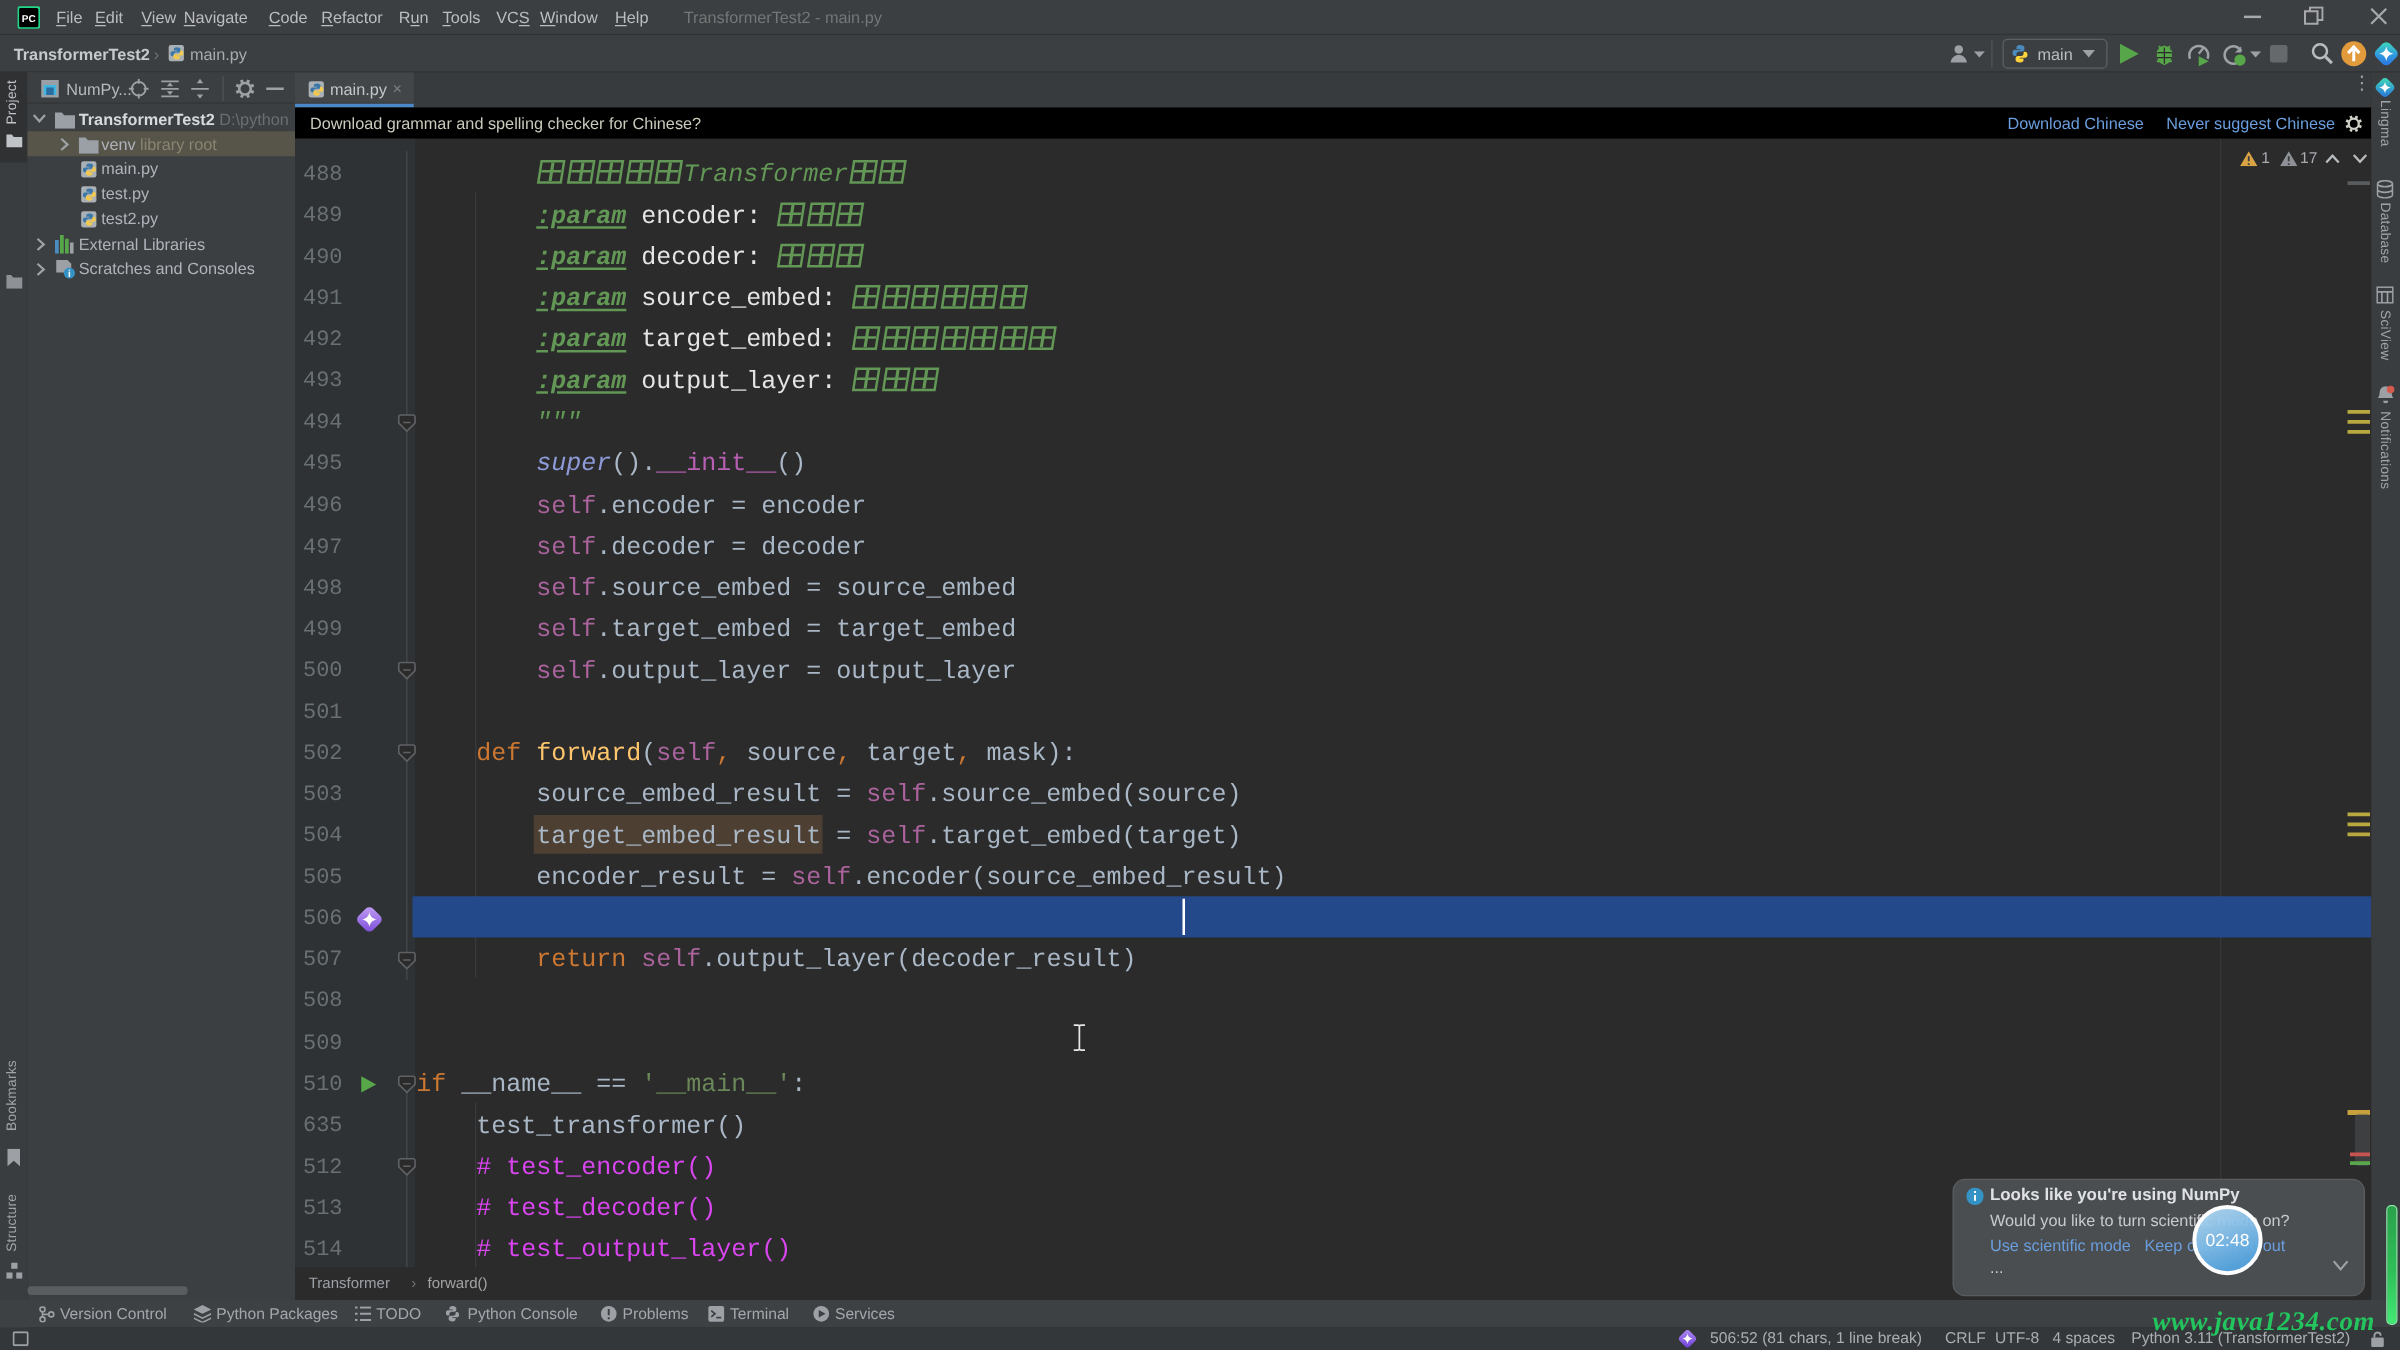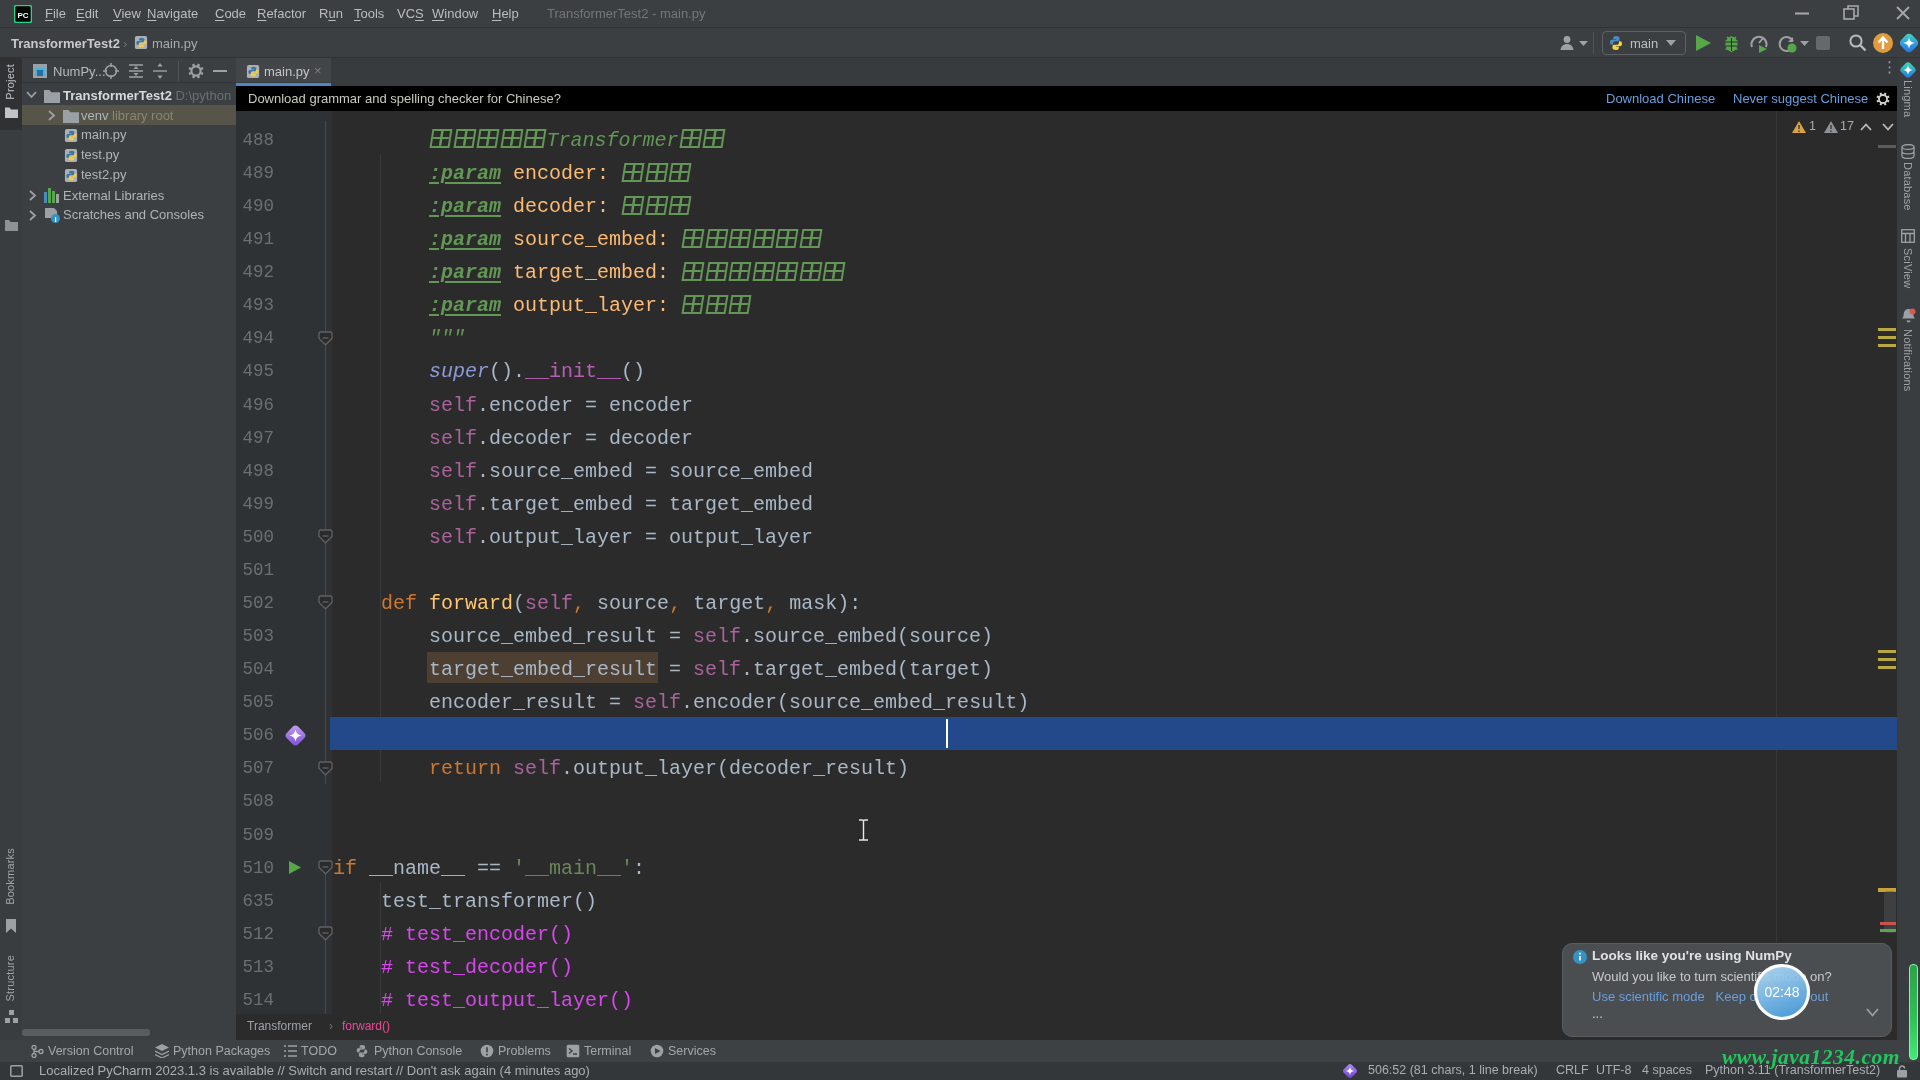--- a/index.html
+++ b/index.html
@@ -24,21 +24,21 @@
 #tabu{position:absolute;left:236px;top:83px;width:95px;height:3px;background:#4a88c7}
 #banner{position:absolute;left:236px;top:86px;width:1661px;height:25px;background:#000000;font-size:13px;color:#c9cbbd}
 #cdarea{position:absolute;left:236px;top:111px;width:1661px;height:903px;background:#2b2b2b;overflow:hidden}
 #gutterbg{position:absolute;left:236px;top:111px;width:96px;height:903px;background:#2f3234}
 .gn{position:absolute;left:236px;width:38px;text-align:right;font:17.5px "Liberation Mono",monospace;color:#697074;white-space:pre;padding-top:2.5px}
 .cl{position:absolute;left:333px;font:20px "Liberation Mono",monospace;color:#a9b7c6;white-space:pre;padding-top:2.5px}
 .cl i{font-style:italic}
 .kw{color:#cc7832}.fn{color:#ffc66d}.slf{color:#aa639c}.cm{color:#cc7832}
 .str{color:#6a8759}.cmt{color:#d946ef}.doc{color:#629755;font-style:italic}
 .tag{color:#629755;font-style:italic;font-weight:bold;text-decoration:underline;text-underline-offset:3px}
-.pn{color:#fdba74}.bi{color:#8e9bd8;font-style:italic}.dund{color:#b75fb3}
+.pn{color:#e5e5e5}.bi{color:#8e9bd8;font-style:italic}.dund{color:#b75fb3}
 .cj{display:inline-block;width:19.5px;height:18.5px;border:2px solid;margin:0 2px -2px 2px;
  background:linear-gradient(currentColor,currentColor) 50% 50%/100% 2px no-repeat,
  linear-gradient(currentColor,currentColor) 50% 50%/2.5px 100% no-repeat;transform:skewX(-9deg)}
 
 #crumb{position:absolute;left:236px;top:1014px;width:1661px;height:26px;background:#2b2b2b;font-size:12px;color:#9da1a7}
 #twbar{position:absolute;left:0;top:1040px;width:1920px;height:22px;background:#3e4143;font-size:12.5px;color:#a3a7ad}
 #sbar{position:absolute;left:0;top:1062px;width:1920px;height:18px;background:#343739;font-size:13px;color:#aaadb2}
 #rstripe{position:absolute;left:1897px;top:58px;width:23px;height:982px;background:#3a3d3f}
 .twitem{position:absolute;top:1040px;height:22px;line-height:22px;white-space:nowrap;font-size:12.5px;color:#a3a7ad}
 .sitem{position:absolute;top:1062px;height:18px;line-height:17px;white-space:nowrap;font-size:12.5px;color:#aaadb2}
@@ -387,21 +387,21 @@
 <div class="abs" style="left:1878px;top:650px;width:18px;height:3px;background:#b8a840"></div>
 <div class="abs" style="left:1878px;top:658px;width:18px;height:3px;background:#b8a840"></div>
 <div class="abs" style="left:1878px;top:666px;width:18px;height:3px;background:#b8a840"></div>
 <div class="abs" style="left:1878px;top:888px;width:18px;height:4px;background:#c7a23c"></div>
 <div class="abs" style="left:1884px;top:891px;width:12px;height:42px;background:#53565877;border-radius:3px"></div>
 <div class="abs" style="left:1880px;top:922px;width:16px;height:3px;background:#c75450"></div>
 <div class="abs" style="left:1880px;top:929px;width:16px;height:3px;background:#5ba84c"></div>
 <div id="crumb"></div>
     <span class="abs" style="left:247px;top:1019px;font-size:12px;color:#9da1a7">Transformer</span>
     <span class="abs" style="left:329px;top:1019px;font-size:12px;color:#6e7275">›</span>
-    <span class="abs" style="left:342px;top:1019px;font-size:12px;color:#ec4899">forward()</span>
+    <span class="abs" style="left:342px;top:1019px;font-size:12px;color:#a3a3a3">forward()</span>
 <div id="twbar"></div>
 <svg class="abs" style="left:31px;top:1045px" width="13" height="13" viewBox="0 0 13 13">
 <circle cx="3" cy="2.5" r="2" fill="none" stroke="#9da1a6" stroke-width="1.3"></circle>
 <circle cx="3" cy="10.5" r="2" fill="none" stroke="#9da1a6" stroke-width="1.3"></circle>
 <circle cx="10" cy="6.5" r="2" fill="none" stroke="#9da1a6" stroke-width="1.3"></circle>
 <path d="M3 4.5 V8.5 M3 6 C3 6 3 6.5 5 6.5 L8 6.5" stroke="#9da1a6" stroke-width="1.3" fill="none"></path>
     </svg>
 <div class="twitem" style="left:48px">Version Control</div>
 <svg class="abs" style="left:155px;top:1044px" width="14" height="14" viewBox="0 0 14 14">
 <path d="M7 0 L14 3.5 L7 7 L0 3.5z" fill="#9da1a6"></path>
@@ -429,21 +429,20 @@
 <div class="twitem" style="left:584px">Terminal</div>
 <svg class="abs" style="left:650px;top:1044px" width="14" height="14" viewBox="0 0 14 14">
 <circle cx="7" cy="7" r="6.3" fill="#9da1a6"></circle>
       <path d="M5 4 L10.5 7 L5 10z" fill="#3e4143"></path>
     </svg>
 <div class="twitem" style="left:668px">Services</div>
 <div id="sbar"></div>
 <svg class="abs" style="left:10px;top:1065px" width="13" height="12" viewBox="0 0 13 12">
       <rect x="0.8" y="0.8" width="11.4" height="10.4" rx="1" fill="none" stroke="#9da1a6" stroke-width="1.5"></rect>
     </svg>
-<div class="sitem" style="left:39px;font-size:13px">Localized PyCharm 2023.1.3 is available // Switch and restart // Don't ask again (4 minutes ago)</div>
 <svg class="abs" style="left:1342px;top:1063px" width="16" height="16" viewBox="0 0 23 23">
 <defs>
         <linearGradient id="lg3" x1="0" y1="0" x2="1" y2="1">
           <stop offset="0" stop-color="#b18cf0"></stop>
           <stop offset="1" stop-color="#6b3fd8"></stop>
         </linearGradient>
       </defs>
 <rect x="3.4" y="3.4" width="16.2" height="16.2" rx="4" fill="url(#lg3)" transform="rotate(45 11.5 11.5)"></rect>
 <path d="M11.5 5.5 C11.9 8.9 13.9 10.9 17.5 11.5 C13.9 12.1 11.9 14.1 11.5 17.5 C11.1 14.1 9.1 12.1 5.5 11.5 C9.1 10.9 11.1 8.9 11.5 5.5z" fill="#fff"></path>
     </svg>

